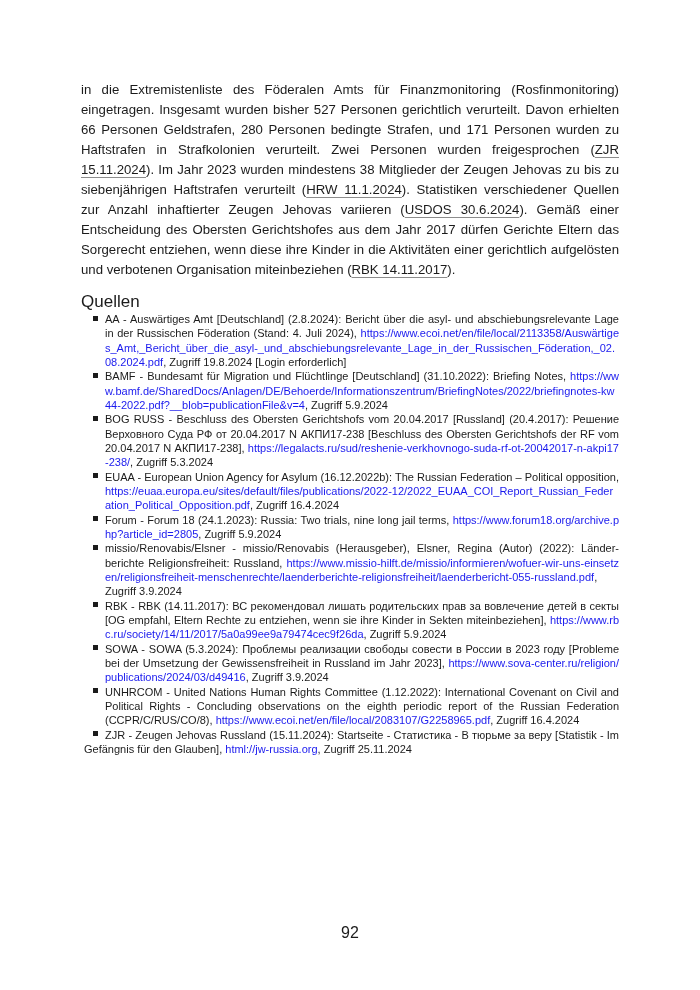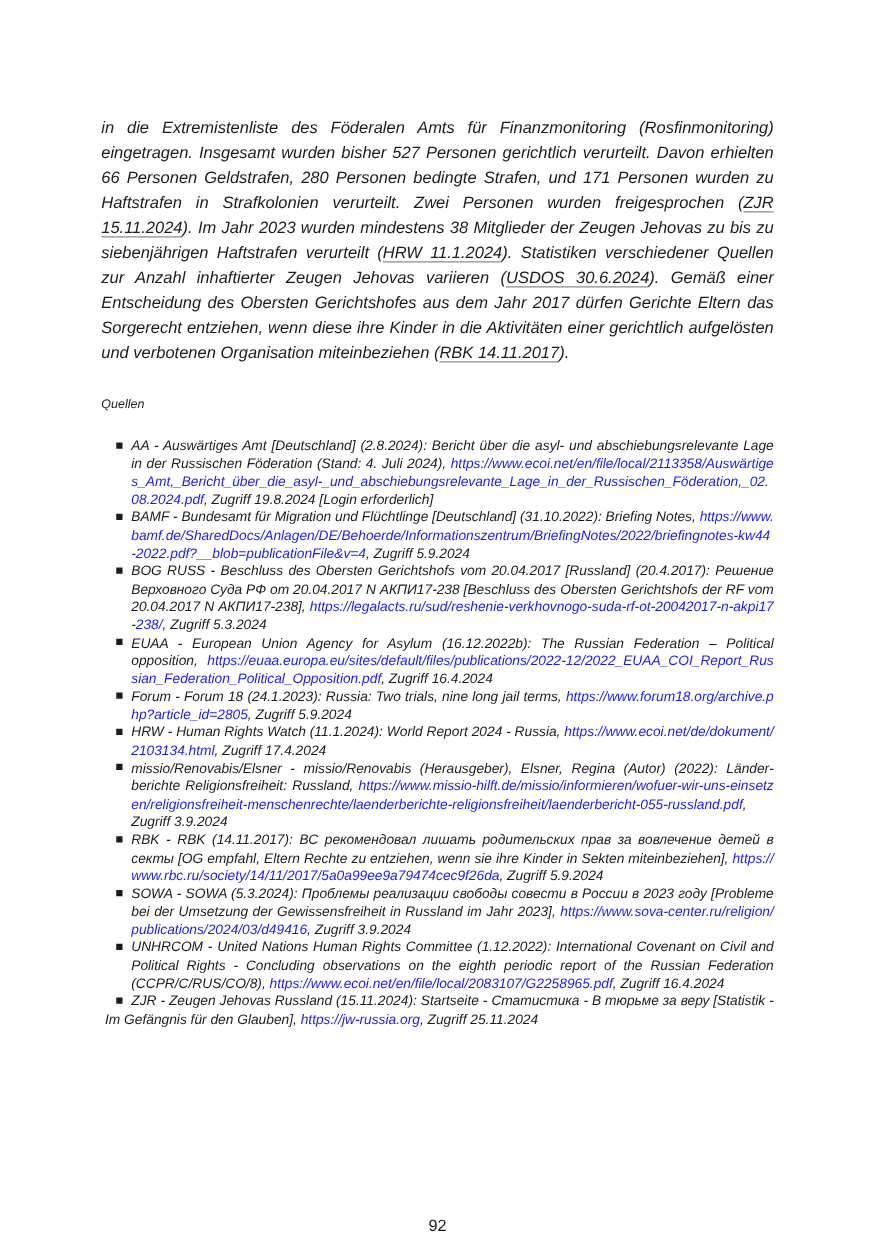--- a/index.html
+++ b/index.html
@@ -11,47 +11,45 @@
   .page{
     position:relative;
     width:700px;height:990px;
     background:#ffffff;
     font-family:"Liberation Sans","DejaVu Sans",sans-serif;
     color:var(--text);
     overflow:hidden;
   }
   .content{
     position:absolute;
-    left:81px;top:92px;
+    left:81px;top:80px;
     width:538px;
-    font-style:italic;
   }
   .body-paragraph{
     margin:0;
     font-size:13.2px;
     line-height:20px;
     text-align:justify;
     hyphens:manual;
     -webkit-hyphens:manual;
   }
   .ref-link{
     text-decoration:underline;
     text-decoration-color:var(--ref-underline);
     text-decoration-thickness:1px;
     text-underline-offset:2.5px;
     cursor:pointer;
   }
   .sources-heading{
-    margin:22px 0 0 0;
-    font-size:10px;
+    margin:12px 0 0 0;
+    font-size:17px;
     line-height:20px;
     font-weight:400;
   }
   .source-list{
-    margin-top:16px;
   }
   .source-item{
     position:relative;
     padding-left:24px;
     font-size:11px;
     line-height:14.33px;
     text-align:justify;
     hyphens:manual;
     -webkit-hyphens:manual;
   }
@@ -70,40 +68,38 @@
     color:var(--link);
     word-break:break-all;
     overflow-wrap:anywhere;
     cursor:pointer;
   }
   .page-number{
     position:absolute;
     top:925px;left:0;
     width:100%;
     text-align:center;
-    font-size:13px;
+    font-size:16px;
     line-height:15px;
-    margin-top:48px;
   }
 </style>
 </head>
 <body>
 
 <div class="page">
   <div class="content">
     <p class="body-paragraph">in die Extremistenliste des Föderalen Amts für Finanzmonitoring (Rosfinmonitoring) eingetra­gen. Insgesamt wurden bisher 527 Personen gerichtlich verurteilt. Davon erhielten 66 Personen Geldstrafen, 280 Personen bedingte Strafen, und 171 Personen wurden zu Haftstrafen in Straf­kolonien verurteilt. Zwei Personen wurden freigesprochen (<span class="ref-link">ZJR 15.11.2024</span>). Im Jahr 2023 wurden mindestens 38 Mitglieder der Zeugen Jehovas zu bis zu siebenjährigen Haftstrafen verurteilt (<span class="ref-link">HRW 11.1.2024</span>). Statistiken verschiedener Quellen zur Anzahl inhaftierter Zeugen Jehovas variieren (<span class="ref-link">USDOS 30.6.2024</span>). Gemäß einer Entscheidung des Obersten Gerichtshofes aus dem Jahr 2017 dürfen Gerichte Eltern das Sorgerecht entziehen, wenn diese ihre Kinder in die Aktivitäten einer gerichtlich aufgelösten und verbotenen Organisation miteinbeziehen (<span class="ref-link">RBK 14.11.2017</span>).</p>
     <p class="sources-heading">Quellen</p>
     <div class="source-list">
         <div class="source-item"><span class="bullet"></span>AA - Auswärtiges Amt [Deutschland] (2.8.2024): Bericht über die asyl- und abschiebungsrelevante Lage in der Russischen Föderation (Stand: 4. Juli 2024), <span class="url-link">https://www.ecoi.net/en/file/local/2113358/Auswärtiges_Amt,_Bericht_über_die_asyl-_und_abschiebungsrelevante_Lage_in_der_Russischen_Föderation,_02.08.2024.pdf</span>, Zugriff 19.8.2024 [Login erforderlich]</div>
         <div class="source-item"><span class="bullet"></span>BAMF - Bundesamt für Migration und Flüchtlinge [Deutschland] (31.10.2022): Briefing Notes, <span class="url-link">https://www.bamf.de/SharedDocs/Anlagen/DE/Behoerde/Informationszentrum/BriefingNotes/2022/briefingnotes-kw44-2022.pdf?__blob=publicationFile&amp;v=4</span>, Zugriff 5.9.2024</div>
         <div class="source-item"><span class="bullet"></span>BOG RUSS - Beschluss des Obersten Gerichtshofs vom 20.04.2017 [Russland] (20.4.2017): Решение Верховного Суда РФ от 20.04.2017 N АКПИ17-238 [Beschluss des Obersten Gerichts­hofs der RF vom 20.04.2017 N АКПИ17-238], <span class="url-link">https://legalacts.ru/sud/reshenie-verkhovnogo-suda-rf-ot-20042017-n-akpi17-238/</span>, Zugriff 5.3.2024</div>
         <div class="source-item"><span class="bullet"></span>EUAA - European Union Agency for Asylum (16.12.2022b): The Russian Federation – Political opposition, <span class="url-link">https://euaa.europa.eu/sites/default/files/publications/2022-12/2022_EUAA_COI_Report_Russian_Federation_Political_Opposition.pdf</span>, Zugriff 16.4.2024</div>
         <div class="source-item"><span class="bullet"></span>Forum - Forum 18 (24.1.2023): Russia: Two trials, nine long jail terms, <span class="url-link">https://www.forum18.org/archive.php?article_id=2805</span>, Zugriff 5.9.2024</div>
-        <div class="source-item"><span class="bullet"></span>HRW - Human Rights Watch (11.1.2024): World Report 2024 - Russia, <span class="url-link">https://www.ecoi.net/de/dokument/2103134.html</span>, Zugriff 17.4.2024</div>
         <div class="source-item"><span class="bullet"></span>missio/Renovabis/Elsner - missio/Renovabis (Herausgeber), Elsner, Regina (Autor) (2022): Länder­berichte Religionsfreiheit: Russland, <span class="url-link">https://www.missio-hilft.de/missio/informieren/wofuer-wir-uns-einsetzen/religionsfreiheit-menschenrechte/laenderberichte-religionsfreiheit/laenderbericht-055-russland.pdf</span>, Zugriff 3.9.2024</div>
         <div class="source-item"><span class="bullet"></span>RBK - RBK (14.11.2017): ВС рекомендовал лишать родительских прав за вовлечение детей в секты [OG empfahl, Eltern Rechte zu entziehen, wenn sie ihre Kinder in Sekten miteinbeziehen], <span class="url-link">https://www.rbc.ru/society/14/11/2017/5a0a99ee9a79474cec9f26da</span>, Zugriff 5.9.2024</div>
         <div class="source-item"><span class="bullet"></span>SOWA - SOWA (5.3.2024): Проблемы реализации свободы совести в России в 2023 году [Probleme bei der Umsetzung der Gewissensfreiheit in Russland im Jahr 2023], <span class="url-link">https://www.sova-center.ru/religion/publications/2024/03/d49416</span>, Zugriff 3.9.2024</div>
         <div class="source-item"><span class="bullet"></span>UNHRCOM - United Nations Human Rights Committee (1.12.2022): International Covenant on Civil and Political Rights - Concluding observations on the eighth periodic report of the Russian Federation (CCPR/C/RUS/CO/8), <span class="url-link">https://www.ecoi.net/en/file/local/2083107/G2258965.pdf</span>, Zugriff 16.4.2024</div>
-        <div class="source-item"><span class="bullet"></span>ZJR - Zeugen Jehovas Russland (15.11.2024): Startseite - Статистика - В тюрьме за веру [Statistik - Im Gefängnis für den Glauben], <span class="url-link">https://jw-russia.org</span>, Zugriff 25.11.2024</div>
+        <div class="source-item"><span class="bullet"></span>ZJR - Zeugen Jehovas Russland (15.11.2024): Startseite - Статистика - В тюрьме за веру [Statistik - Im Gefängnis für den Glauben], <span class="url-link">html://jw-russia.org</span>, Zugriff 25.11.2024</div>
       </div>
   </div>
   <div class="page-number">92</div>
 </div>
 
 </body></html>

